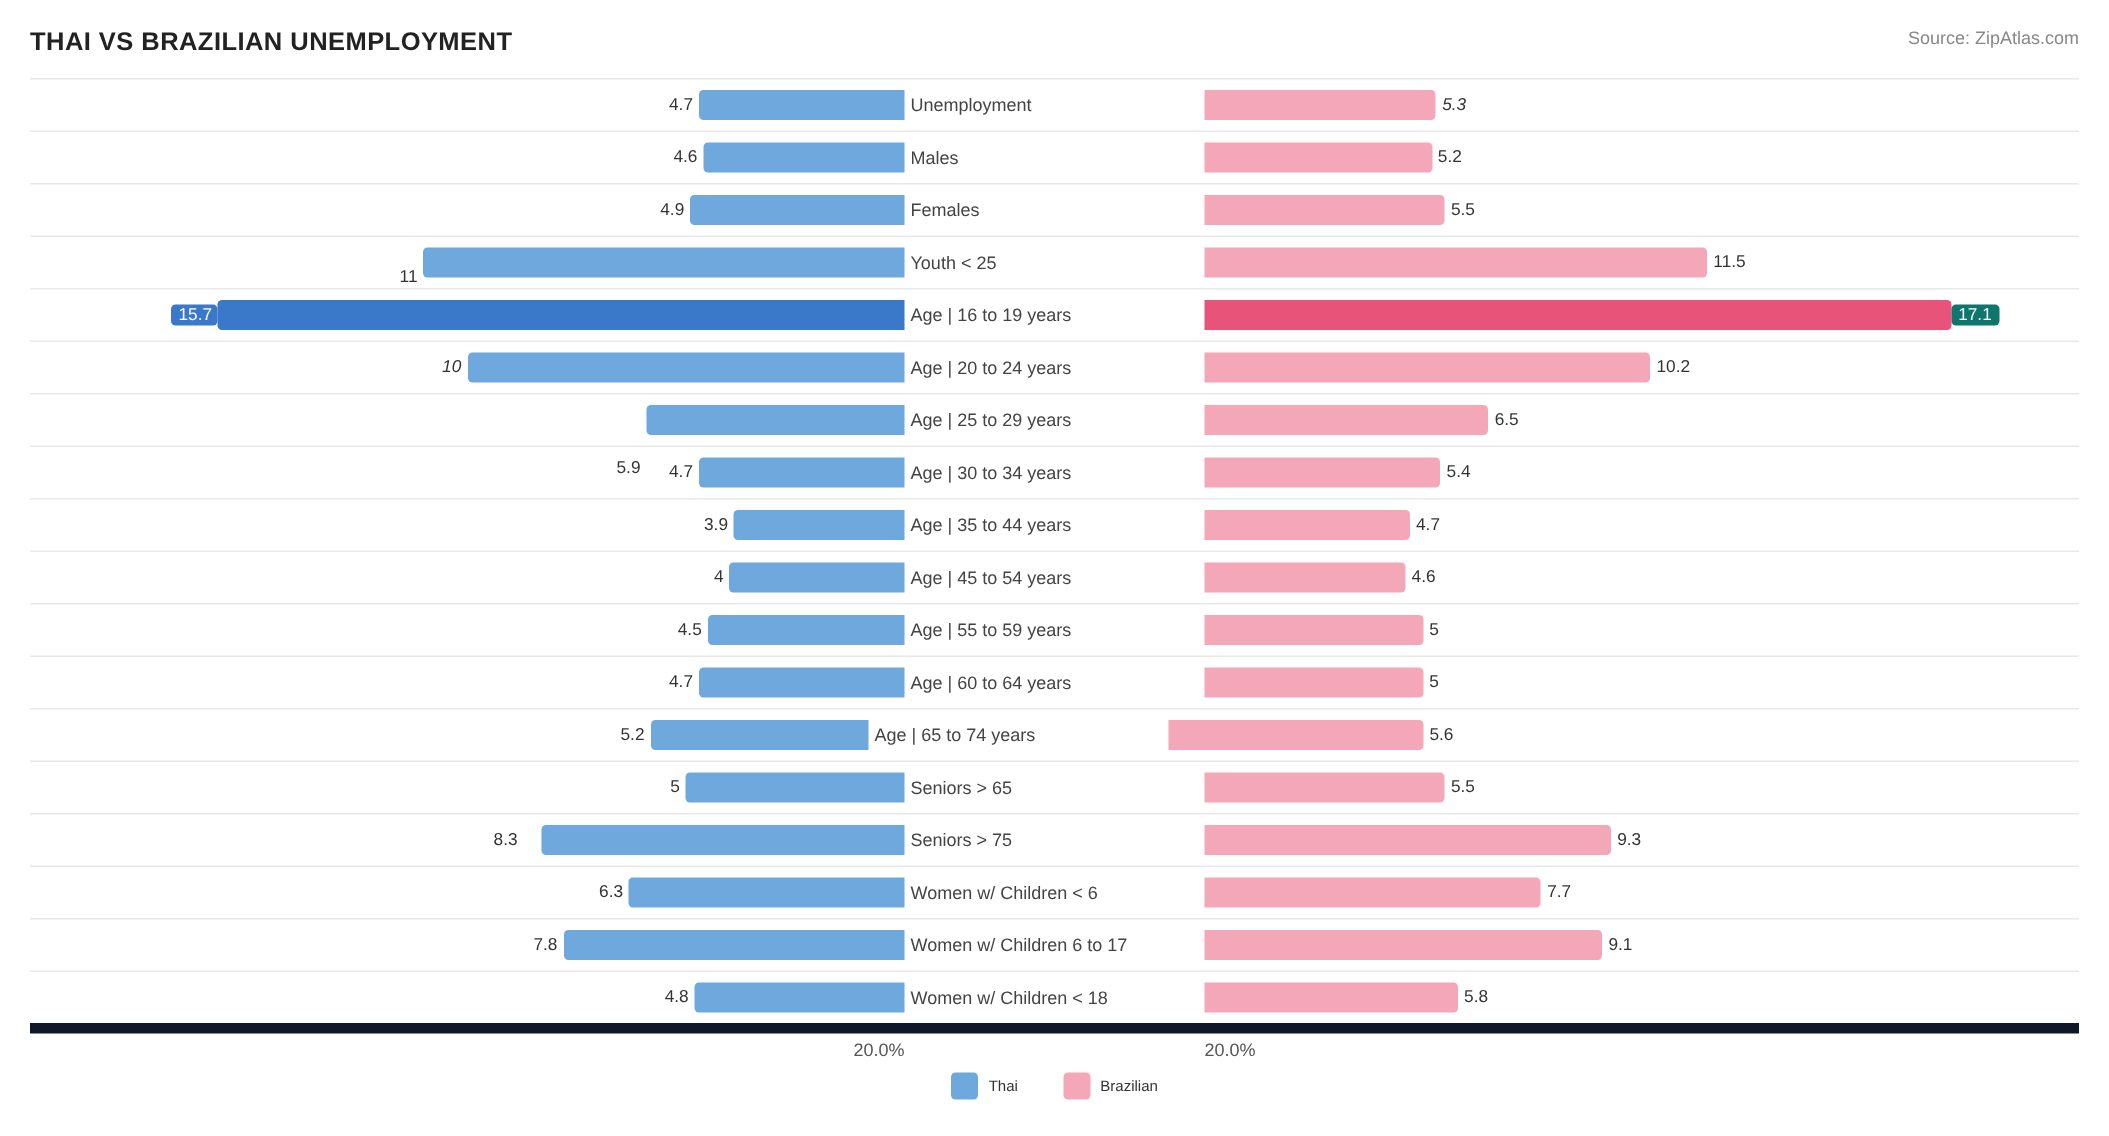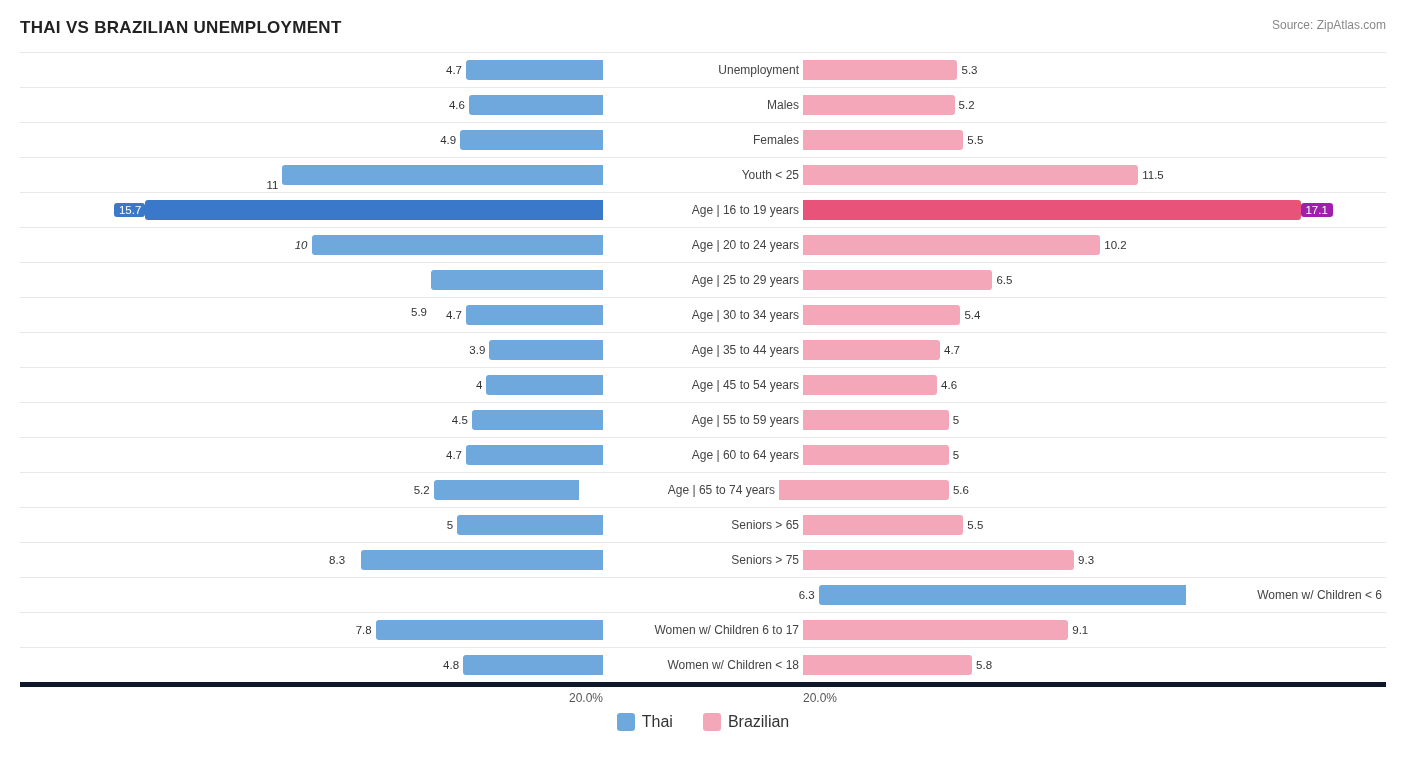--- a/index.html
+++ b/index.html
@@ -36,21 +36,21 @@
       width: 100%;
     }
     .row {
       display: flex;
       align-items: center;
       min-height: 34px;
       border-top: 1px solid #e8e8e8;
       position: relative;
     }
     .row:last-child {
-      border-bottom: 5px solid #0f172a;
+      border-bottom: 7px solid #0f172a;
     }
     .row-inner {
       display: flex;
       align-items: center;
       width: 100%;
       position: relative;
       padding: 3px 0;
     }
     .left-area {
       flex: 1;
@@ -63,21 +63,21 @@
     .right-area {
       flex: 1;
       display: flex;
       justify-content: flex-start;
       align-items: center;
       position: relative;
       height: 28px;
     }
     .center-label {
       width: 200px;
-      text-align: right;
+      text-align: left;
       font-size: 12px;
       color: #444;
       z-index: 2;
       white-space: nowrap;
       flex-shrink: 0;
       padding: 0 4px;
     }
     .bar-left {
       height: 20px;
       background: #6fa8dc;
@@ -125,21 +125,21 @@
     .row-highlight .bar-right {
       background: #e8537a;
     }
     .row-highlight .val-left {
       background: #3a78c9;
       color: #fff;
       border-radius: 3px;
       padding: 1px 5px;
     }
     .row-highlight .val-right {
-      background: #a21caf;
+      background: #0f766e;
       color: #fff;
       border-radius: 3px;
       padding: 1px 5px;
     }
     .axis-row {
       display: flex;
       align-items: center;
       margin-top: 4px;
     }
     .axis-left {
@@ -166,21 +166,21 @@
       display: flex;
       justify-content: center;
       align-items: center;
       gap: 30px;
       margin-top: 8px;
     }
     .legend-item {
       display: flex;
       align-items: center;
       gap: 7px;
-      font-size: 16px;
+      font-size: 10px;
       color: #333;
     }
     .legend-box {
       width: 18px;
       height: 18px;
       border-radius: 3px;
     }
     .legend-thai { background: #6fa8dc; }
     .legend-brazilian { background: #f4a7b9; }
   </style>
@@ -196,21 +196,21 @@
   <div class="chart-body" id="chart-rows">
   <div class="row">
     <div class="row-inner">
       <div class="left-area" style="position:relative;">
         <div class="bar-left" style="width: 23.5%; right: 0px;"></div>
         <span class="val-left" style="right: 23.5%; padding-right: 4px; transform: translateY(-50%); left: auto; position: absolute; top: 50%;">4.7</span>
       </div>
       <div class="center-label">Unemployment</div>
       <div class="right-area" style="position:relative;">
         <div class="bar-right" style="width: 26.5%; left: 0px;"></div>
-        <span class="val-right" style="left: 26.5%; padding-left: 4px; transform: translateY(-50%); position: absolute; top: 50%;">5.3</span>
+        <span class="val-right" style="left: 26.5%; padding-left: 4px; transform: translateY(-50%); position: absolute; top: 50%; font-style: italic;">5.3</span>
       </div>
     </div>
   </div>
       <div class="row">
     <div class="row-inner">
       <div class="left-area" style="position:relative;">
         <div class="bar-left" style="width: 23%; right: 0px;"></div>
         <span class="val-left" style="right: 23%; padding-right: 4px; transform: translateY(-50%); left: auto; position: absolute; top: 50%;">4.6</span>
       </div>
       <div class="center-label">Males</div>
@@ -389,20 +389,24 @@
       </div>
     </div>
   </div>
       <div class="row">
     <div class="row-inner">
       <div class="left-area" style="position:relative;">
         <div class="bar-left" style="width: 31.5%; right: 0px;"></div>
         <span class="val-left" style="right: 31.5%; padding-right: 4px; transform: translateY(-50%); left: auto; position: absolute; top: 50%;">6.3</span>
       </div>
       <div class="center-label">Women w/ Children &lt; 6</div>
+      <div class="right-area" style="position:relative;">
+        <div class="bar-right" style="width: 38.5%; left: 0px;"></div>
+        <span class="val-right" style="left: 38.5%; padding-left: 4px; transform: translateY(-50%); position: absolute; top: 50%;">7.7</span>
+      </div>
     </div>
   </div>
       <div class="row">
     <div class="row-inner">
       <div class="left-area" style="position:relative;">
         <div class="bar-left" style="width: 39%; right: 0px;"></div>
         <span class="val-left" style="right: 39%; padding-right: 4px; transform: translateY(-50%); left: auto; position: absolute; top: 50%;">7.8</span>
       </div>
       <div class="center-label">Women w/ Children 6 to 17</div>
       <div class="right-area" style="position:relative;">

